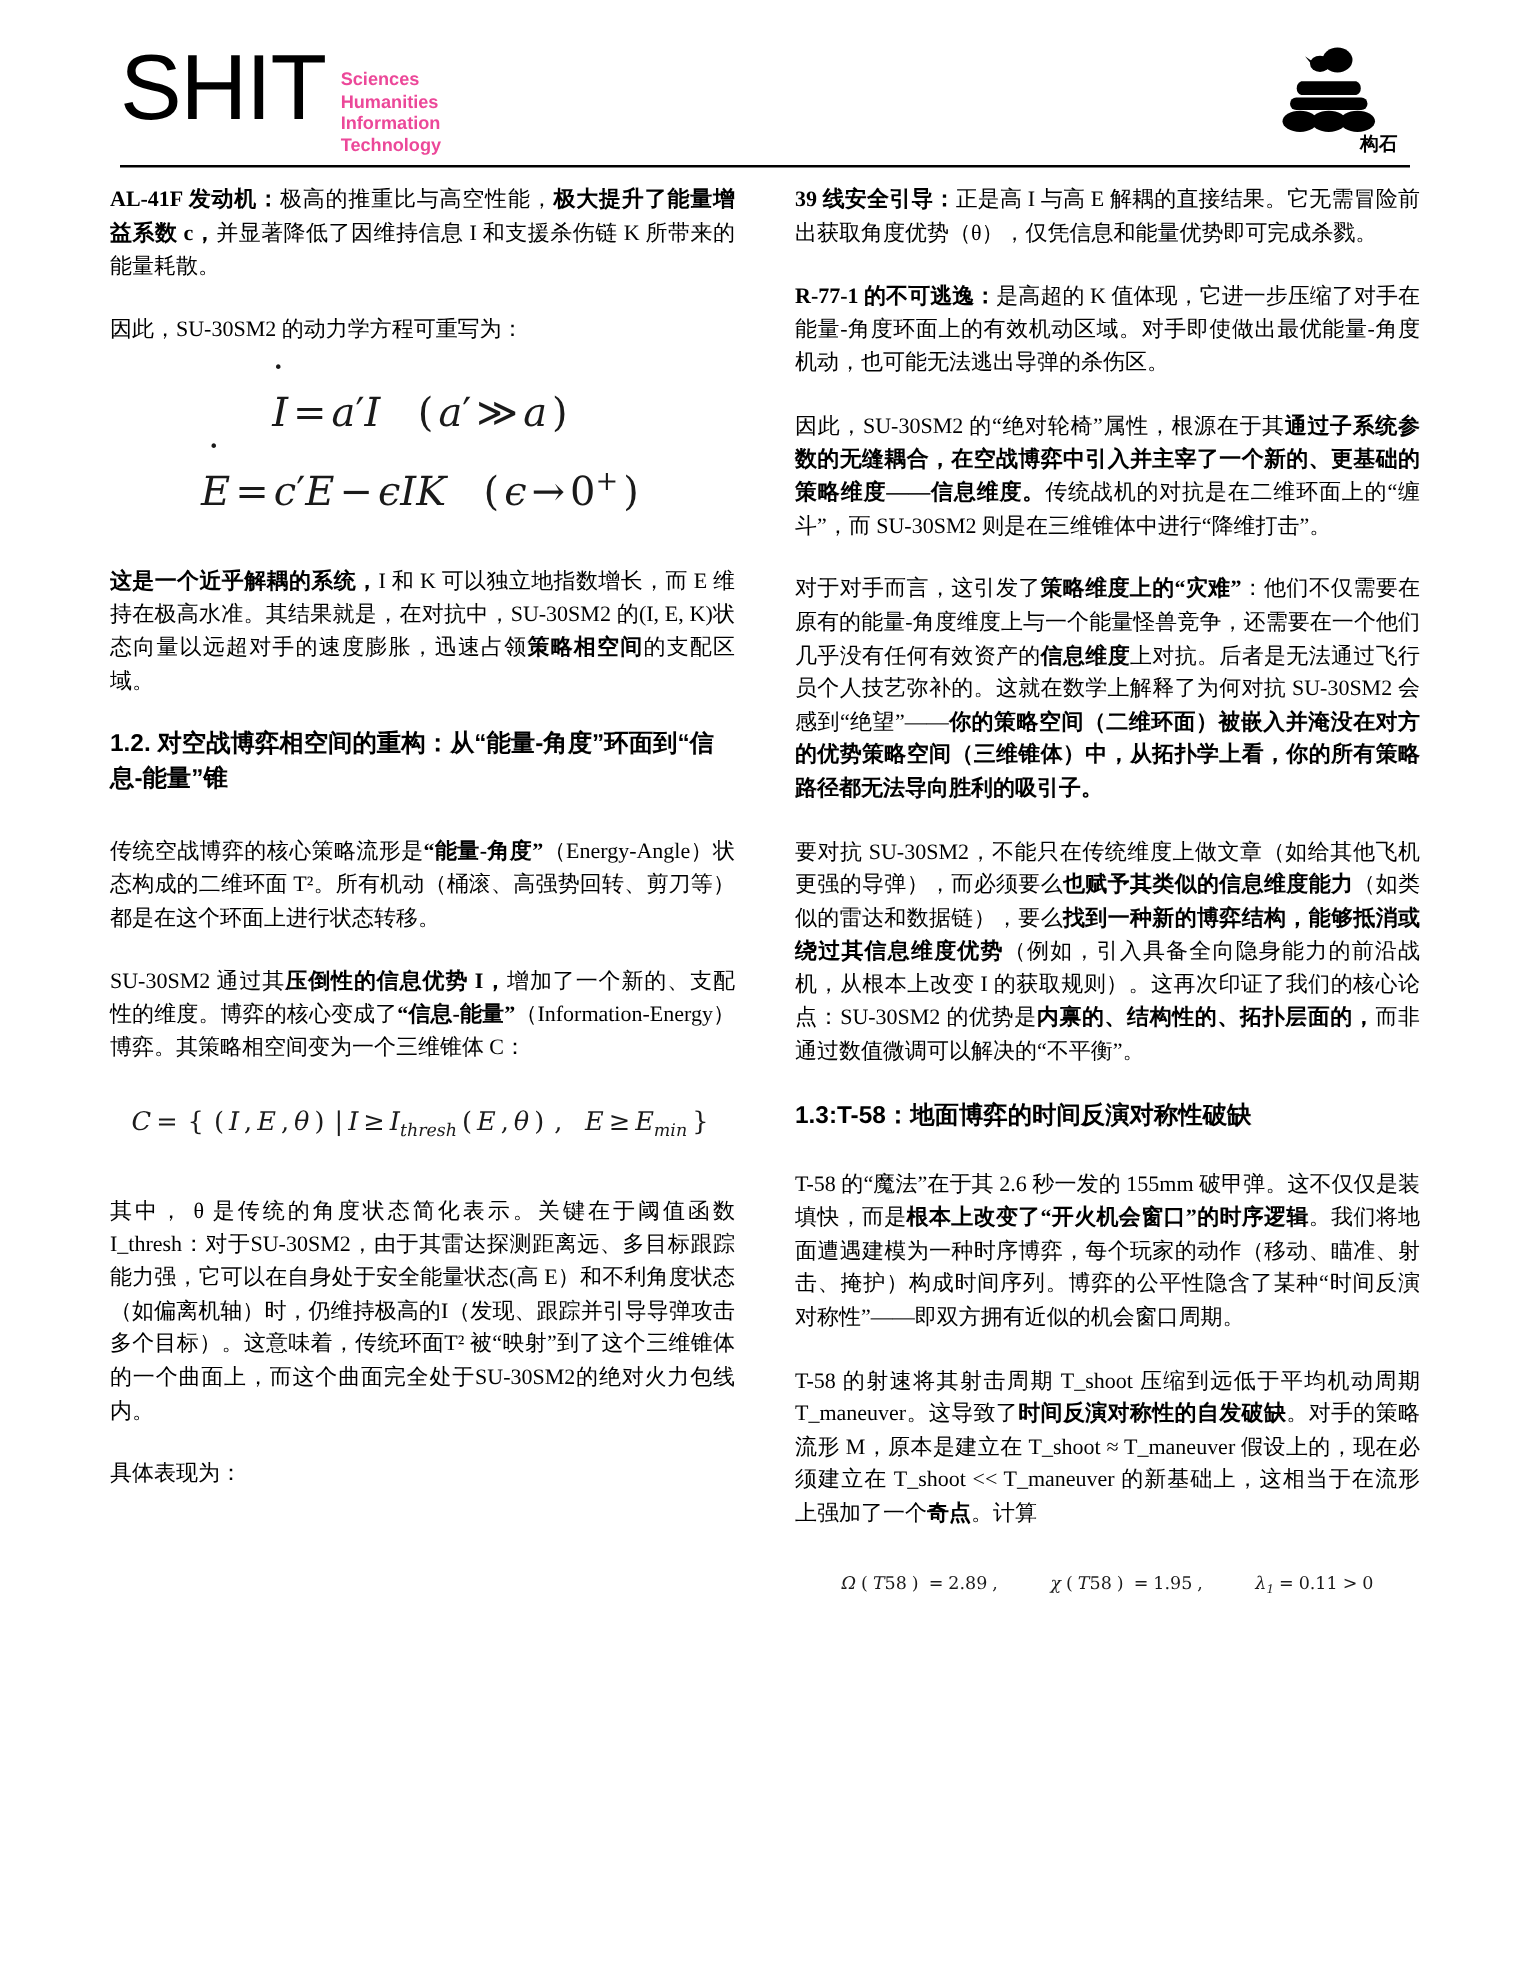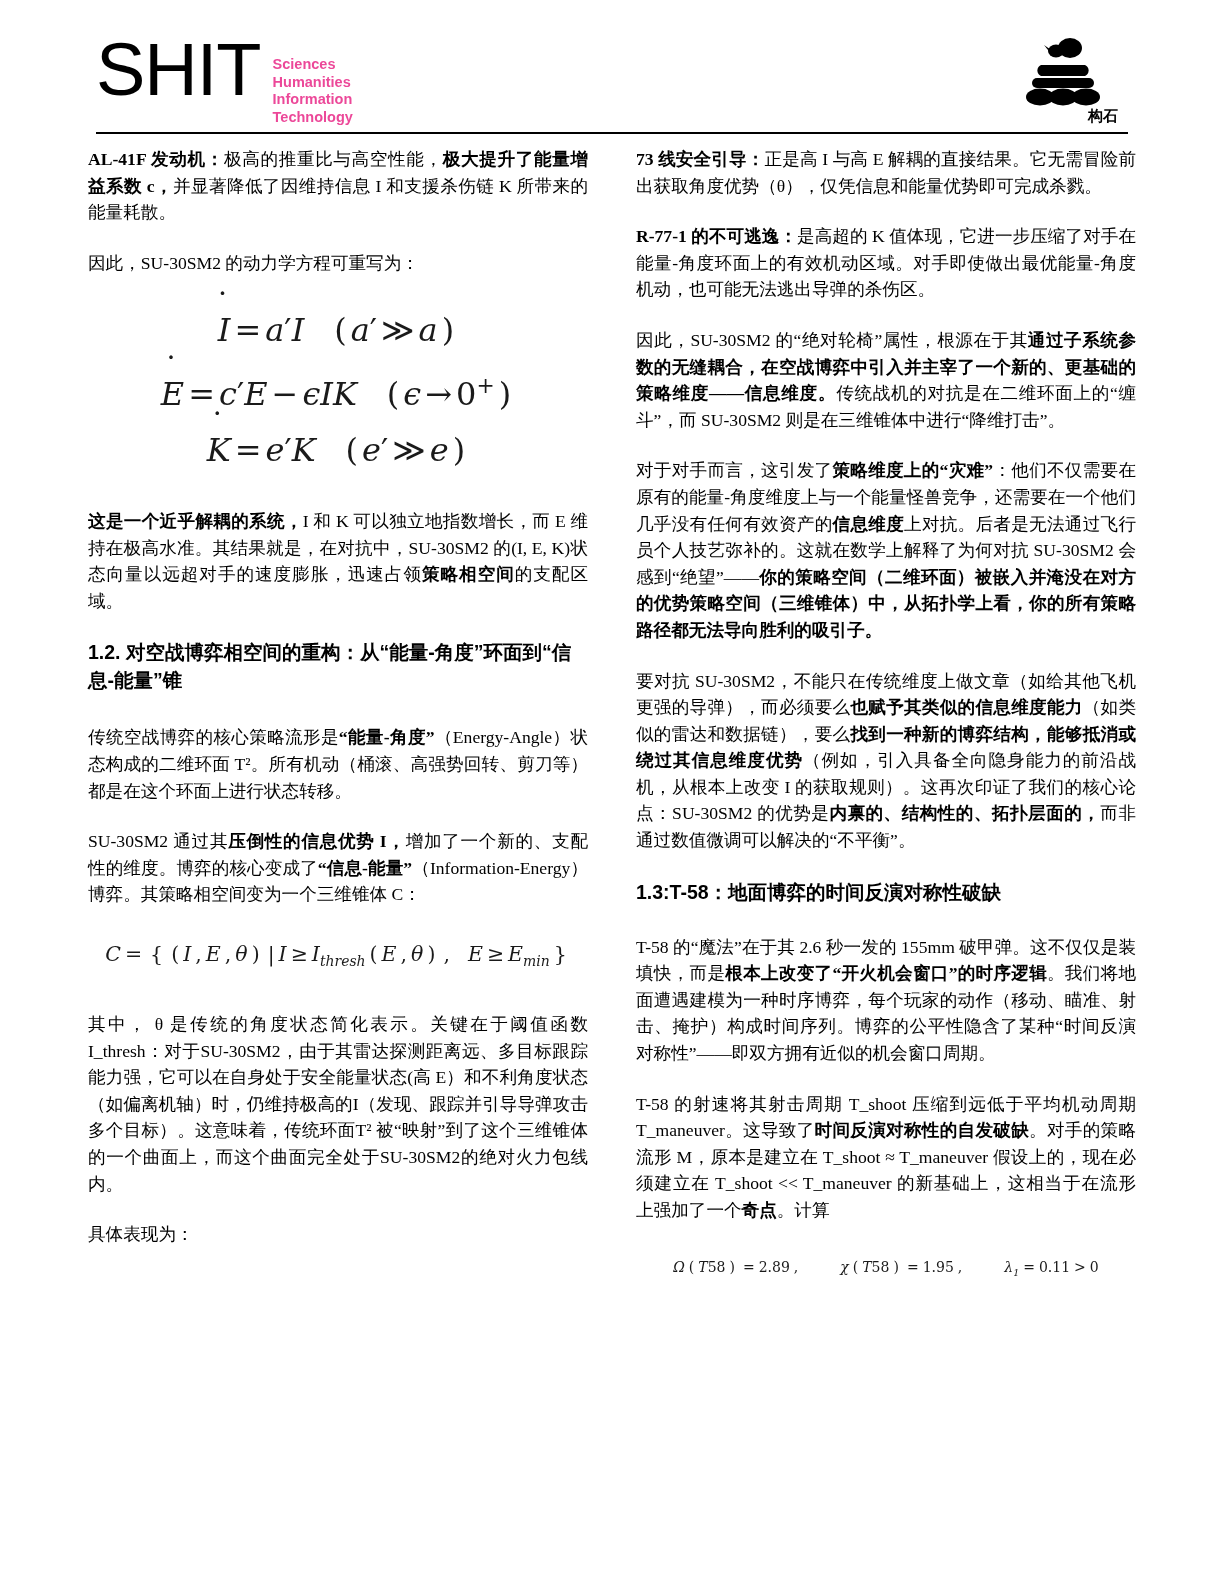--- a/index.html
+++ b/index.html
@@ -196,23 +196,20 @@
 
       <p class="para">因此，SU-30SM2 的动力学方程可重写为：</p>
 
       <div class="math-block">
         <div class="math-line">
           <span class="dotv mi">I</span><span class="mo">=</span><span class="mi">a</span><span class="prime">′</span><span class="mi">I</span><span class="gap-m"></span><span class="mo">(</span><span class="mi">a</span><span class="prime">′</span><span class="mo">≫</span><span class="mi">a</span><span class="mo">)</span>
         </div>
         <div class="math-line">
           <span class="dotv mi">E</span><span class="mo">=</span><span class="mi">c</span><span class="prime">′</span><span class="mi">E</span><span class="mo">−</span><span class="mi">ϵIK</span><span class="gap-m"></span><span class="mo">(</span><span class="mi">ϵ</span><span class="mo">→</span><span class="mn">0</span><sup class="msup">+</sup><span class="mo">)</span>
         </div>
-        <div class="math-line">
-          <span class="dotv mi">K</span><span class="mo">=</span><span class="mi">e</span><span class="prime">′</span><span class="mi">K</span><span class="gap-m"></span><span class="mo">(</span><span class="mi">e</span><span class="prime">′</span><span class="mo">≫</span><span class="mi">e</span><span class="mo">)</span>
-        </div>
       </div>
 
       <p class="para"><b>这是一个近乎解耦的系统，</b><span>I 和 K 可以独立地指数增长，而 E 维持在极高水准。其结果就是，在对抗中，SU-30SM2 的(I, E, K)状态向量以远超对手的速度膨胀，迅速占领</span><b>策略相空间</b><span>的支配区域。</span></p>
 
       <h2 class="heading">1.2. 对空战博弈相空间的重构：从“能量-角度”环面到“信息-能量”锥</h2>
 
       <p class="para"><span>传统空战博弈的核心策略流形是</span><b>“能量-角度”</b><span>（Energy-Angle）状态构成的二维环面 T²。所有机动（桶滚、高强势回转、剪刀等）都是在这个环面上进行状态转移。</span></p>
 
       <p class="para"><span>SU-30SM2 通过其</span><b>压倒性的信息优势 I，</b><span>增加了一个新的、支配性的维度。博弈的核心变成了</span><b>“信息-能量”</b><span>（Information-Energy）博弈。其策略相空间变为一个三维锥体 C：</span></p>
 
@@ -223,21 +220,21 @@
       </div>
 
       <p class="para">其中， θ 是传统的角度状态简化表示。关键在于阈值函数I_thresh：对于SU-30SM2，由于其雷达探测距离远、多目标跟踪能力强，它可以在自身处于安全能量状态(高 E）和不利角度状态（如偏离机轴）时，仍维持极高的I（发现、跟踪并引导导弹攻击多个目标）。这意味着，传统环面T² 被“映射”到了这个三维锥体的一个曲面上，而这个曲面完全处于SU-30SM2的绝对火力包线内。</p>
 
       <p class="para">具体表现为：</p>
 
     </div>
 
     <div class="col col-right">
 
-      <p class="para"><b>73 线安全引导：</b><span>正是高 I 与高 E 解耦的直接结果。它无需冒险前出获取角度优势（θ），仅凭信息和能量优势即可完成杀戮。</span></p>
+      <p class="para"><b>39 线安全引导：</b><span>正是高 I 与高 E 解耦的直接结果。它无需冒险前出获取角度优势（θ），仅凭信息和能量优势即可完成杀戮。</span></p>
 
       <p class="para"><b>R-77-1 的不可逃逸：</b><span>是高超的 K 值体现，它进一步压缩了对手在能量-角度环面上的有效机动区域。对手即使做出最优能量-角度机动，也可能无法逃出导弹的杀伤区。</span></p>
 
       <p class="para"><span>因此，SU-30SM2 的“绝对轮椅”属性，根源在于其</span><b>通过子系统参数的无缝耦合，在空战博弈中引入并主宰了一个新的、更基础的策略维度——信息维度。</b><span>传统战机的对抗是在二维环面上的“缠斗”，而 SU-30SM2 则是在三维锥体中进行“降维打击”。</span></p>
 
       <p class="para"><span>对于对手而言，这引发了</span><b>策略维度上的“灾难”</b><span>：他们不仅需要在原有的能量-角度维度上与一个能量怪兽竞争，还需要在一个他们几乎没有任何有效资产的</span><b>信息维度</b><span>上对抗。后者是无法通过飞行员个人技艺弥补的。这就在数学上解释了为何对抗 SU-30SM2 会感到“绝望”——</span><b>你的策略空间（二维环面）被嵌入并淹没在对方的优势策略空间（三维锥体）中，从拓扑学上看，你的所有策略路径都无法导向胜利的吸引子。</b></p>
 
       <p class="para"><span>要对抗 SU-30SM2，不能只在传统维度上做文章（如给其他飞机更强的导弹），而必须要么</span><b>也赋予其类似的信息维度能力</b><span>（如类似的雷达和数据链），要么</span><b>找到一种新的博弈结构，能够抵消或绕过其信息维度优势</b><span>（例如，引入具备全向隐身能力的前沿战机，从根本上改变 I 的获取规则）。这再次印证了我们的核心论点：SU-30SM2 的优势是</span><b>内禀的、结构性的、拓扑层面的，</b><span>而非通过数值微调可以解决的“不平衡”。</span></p>
 
       <h2 class="heading h-right">1.3:T-58：地面博弈的时间反演对称性破缺</h2>

